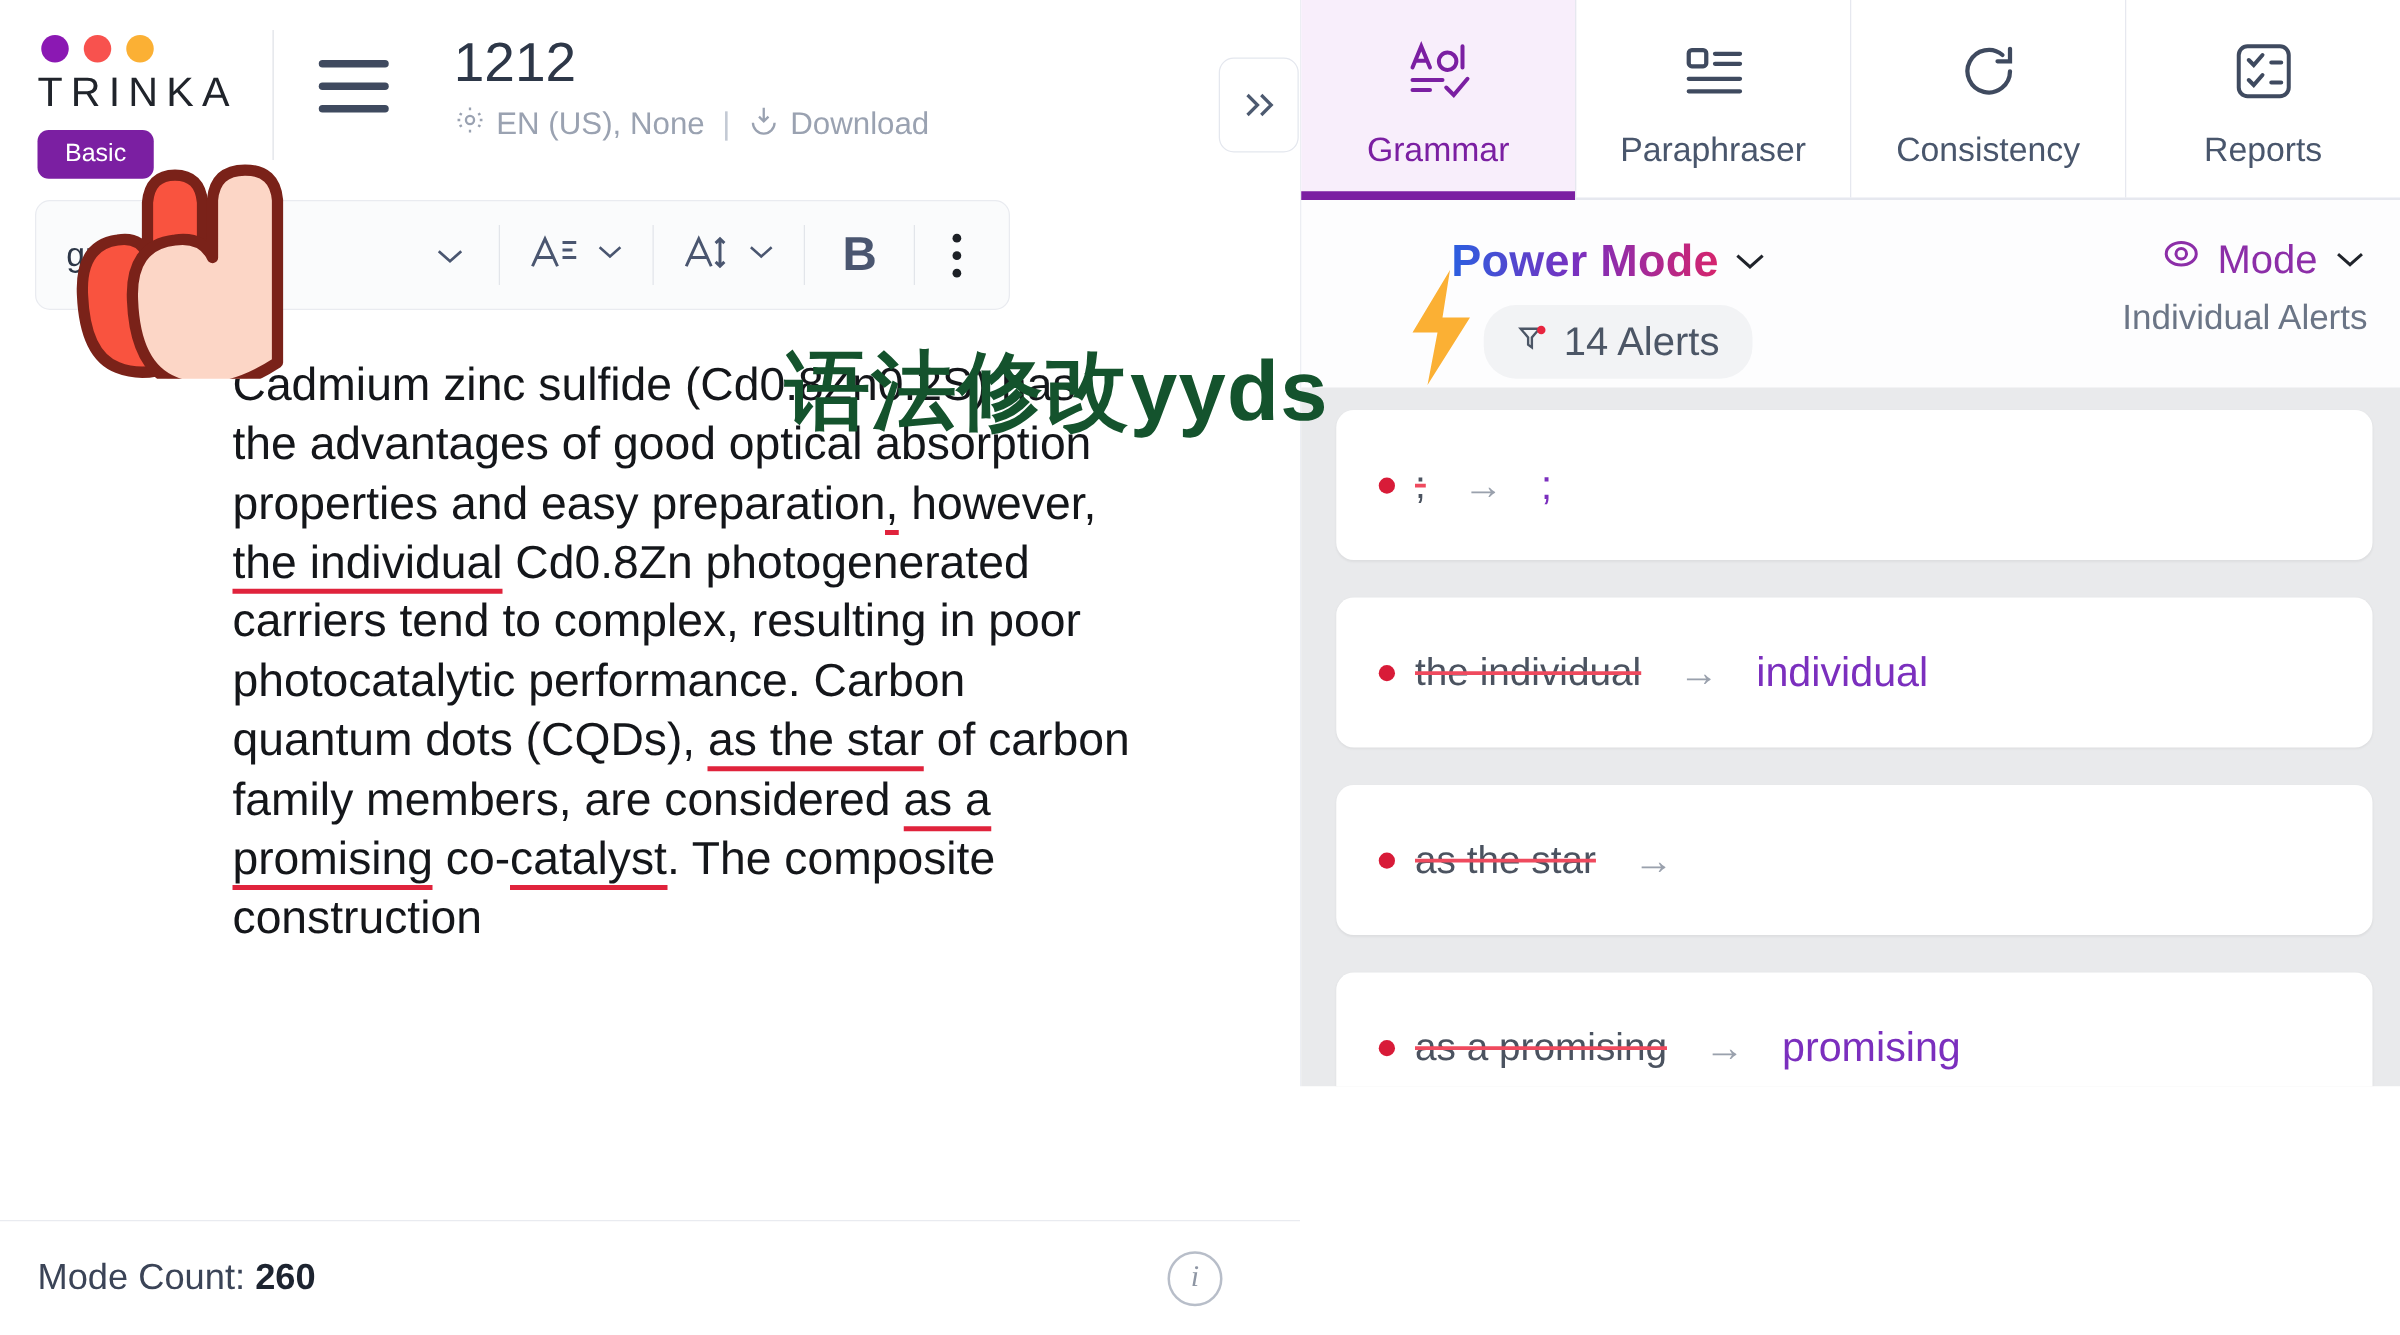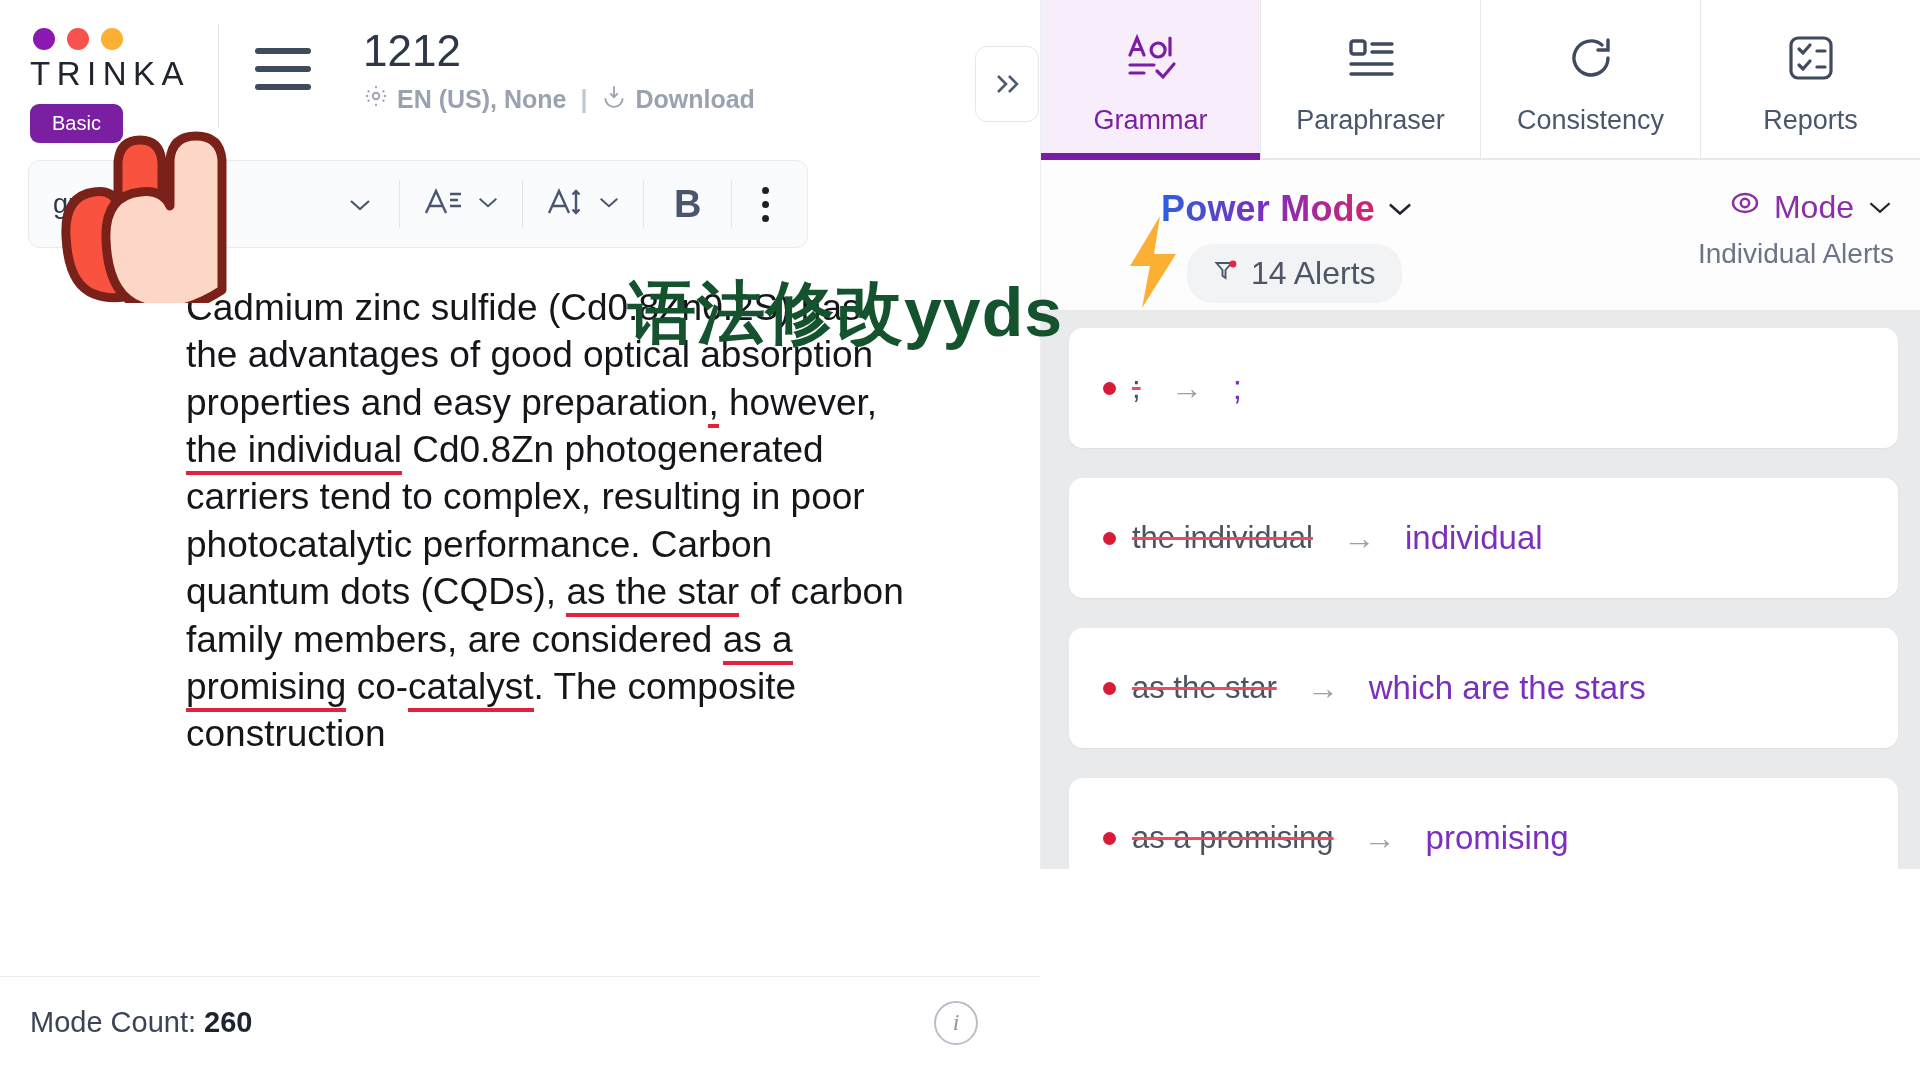--- a/index.html
+++ b/index.html
@@ -36,21 +36,21 @@
   #topbar-divider { width: 1px; background: #dfe2e8; height: 104px; margin-top: 24px; }
   #hamburger { margin: 48px 0 0 36px; cursor: pointer; }
   #hamburger span {
     display: block; width: 56px; height: 6px; background: #3f4a5f;
     border-radius: 3px; margin-bottom: 12px;
   }
   #doc-meta { margin: 28px 0 0 52px; }
   #doc-title { font-size: 44px; color: #2d3748; font-weight: 400; line-height: 1.05; }
   #doc-subline {
     margin-top: 9px; font-size: 25px; color: #9aa2b1;
-    display: flex; align-items: center; gap: 8px; white-space: nowrap; font-weight: bold;
+    display: flex; align-items: center; gap: 8px; white-space: nowrap;
   }
   #doc-subline .sep { color: #c3c9d4; margin: 0 6px; }
   .mini-ico { display: inline-block; vertical-align: middle; }
 
   
   #toolbar-wrap { padding: 0 0 0 24px; position: relative; }
   #toolbar {
     margin-left: 4px; width: 780px; height: 88px; background: #fafbfc;
     border: 1px solid #e9ebf0; border-radius: 12px;
     display: flex; align-items: center; position: relative;
@@ -384,21 +384,20 @@
         <div class="card">
           <span class="bullet"></span>
           <span class="orig">the individual</span>
           <span class="arr">→</span>
           <span class="repl">individual</span>
         </div>
         <div class="card">
           <span class="bullet"></span>
           <span class="orig">as the star</span>
           <span class="arr">→</span>
-          <span class="repl">which are the stars</span>
         </div>
         <div class="card">
           <span class="bullet"></span>
           <span class="orig">as a promising</span>
           <span class="arr">→</span>
           <span class="repl">promising</span>
         </div>
         <div class="card">
           <span class="bullet"></span>
           <span class="orig">catalyst</span>

